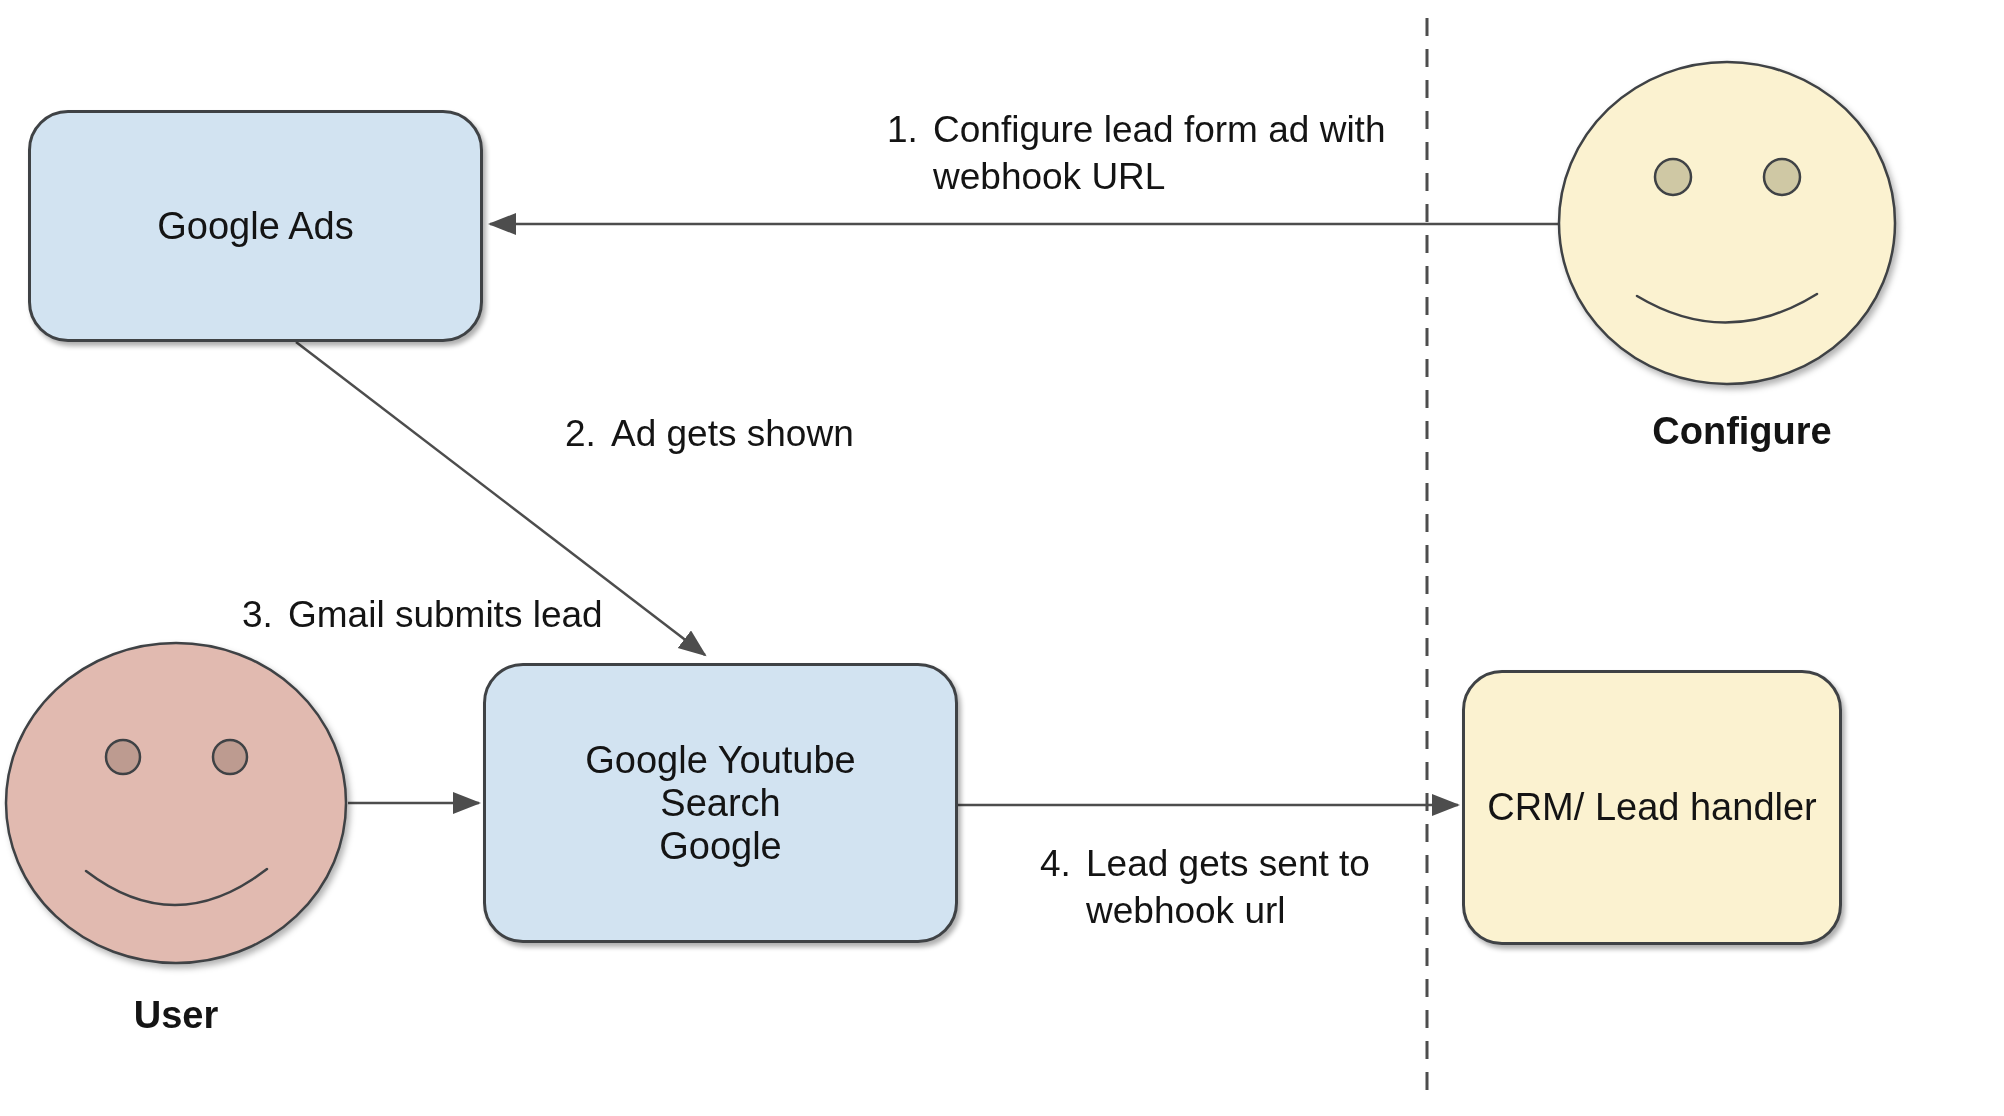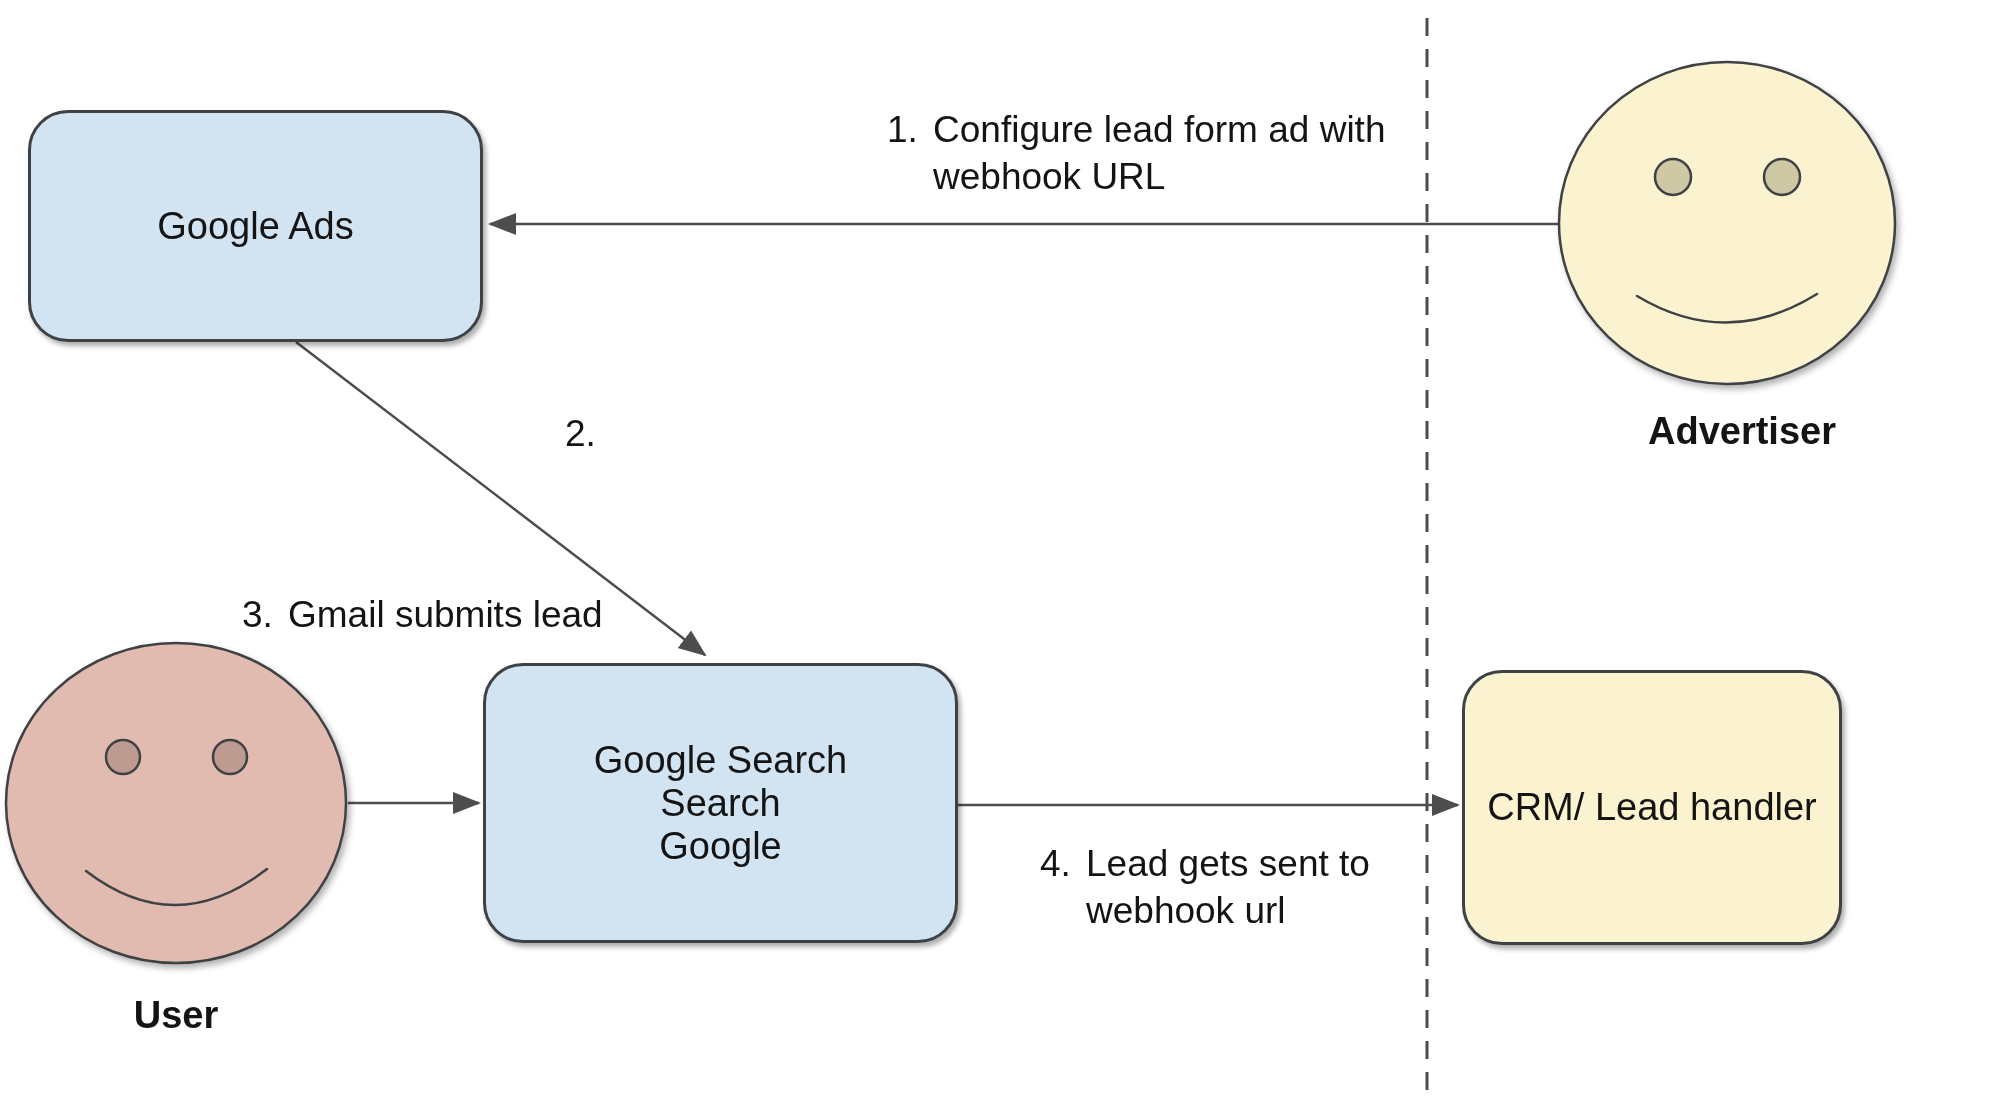--- a/index.html
+++ b/index.html
@@ -105,53 +105,56 @@
       <path d="M 86 871 Q 176 940 267 869" fill="none" stroke="var(--stroke, #3f4245)" stroke-width="2.5" stroke-linecap="round"></path>
     </g>
   </svg>
 
   <div class="node blue node-googleads">
     <span>Google Ads</span>
   </div>
 
   <div class="node blue node-platforms">
     <div>
-      <div>Google Search</div>
+      <div>Google Youtube</div>
       <div>Search</div>
       <div>Google</div>
     </div>
   </div>
 
   <div class="node yellow node-crm">
     <span>CRM/ Lead handler</span>
   </div>
 
   <div class="step step-1">
     <span class="num">1.</span>
     <span class="lines">
       <div>Configure lead form ad with</div>
       <div>webhook URL</div>
     </span>
   </div>
 
   <div class="step step-2">
     <span class="num">2.</span>
+    <span class="lines">
+      <div>Ad gets shown</div>
+    </span>
   </div>
 
   <div class="step step-3">
     <span class="num">3.</span>
     <span class="lines">
       <div>Gmail submits lead</div>
     </span>
   </div>
 
   <div class="step step-4">
     <span class="num">4.</span>
     <span class="lines">
       <div>Lead gets sent to</div>
       <div>webhook url</div>
     </span>
   </div>
 
-  <div class="actor-label label-advertiser">Advertiser</div>
+  <div class="actor-label label-advertiser">Configure</div>
   <div class="actor-label label-user">User</div>
 
 </div>
 
 </body></html>

